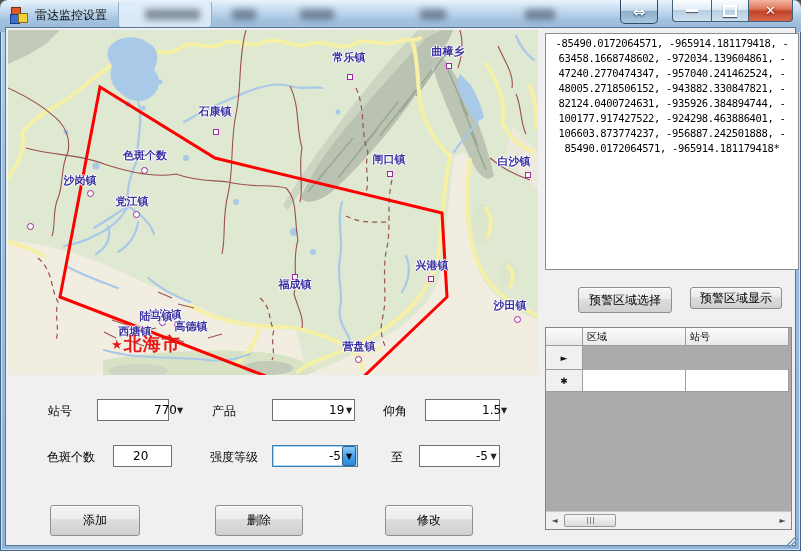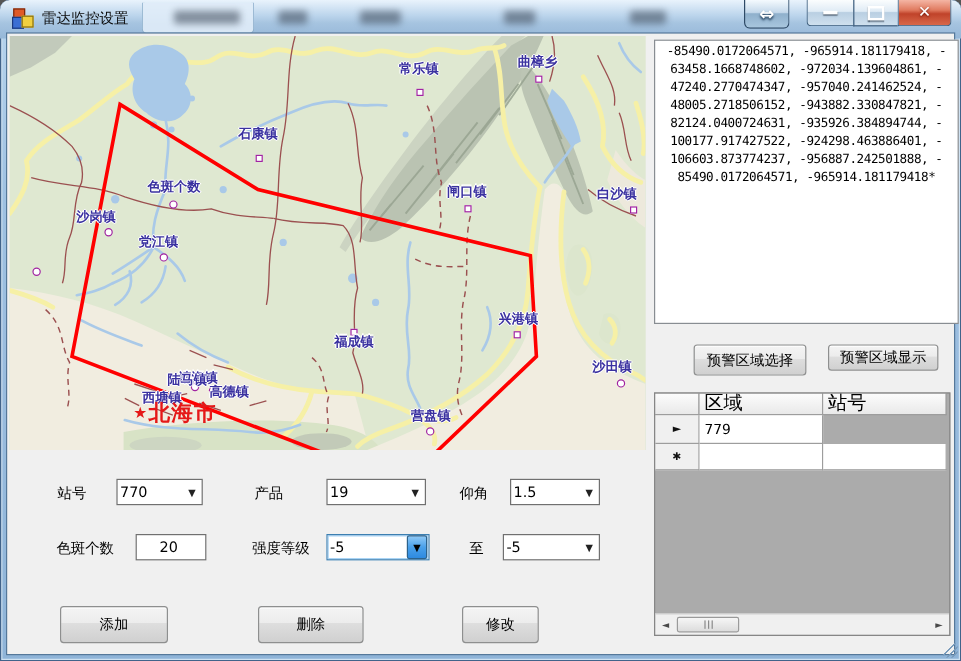--- a/index.html
+++ b/index.html
@@ -44,36 +44,36 @@
           font-family:"DejaVu Sans Mono","Liberation Mono",monospace;font-size:10.5px;letter-spacing:-0.35px;line-height:15px;color:#000;
           padding:2px 3px;white-space:pre-wrap;word-break:break-all;text-align:center;}
   
   .btn{position:absolute;box-sizing:border-box;border:1px solid #8e8f8f;border-radius:3px;color:#000;font-size:12px;
        background:linear-gradient(#f4f4f4,#ececec 45%,#dedede 46%,#d0d0d0);box-shadow:inset 0 1px 0 #fff;
        display:flex;align-items:center;justify-content:center;}
   .btn-warnsel{left:578px;top:287px;width:94px;height:26px;}
   .btn-warndisp{left:690px;top:287px;width:92px;height:22px;}
   .btn-add{left:50px;top:505px;width:90px;height:31px;}
   .btn-del{left:215px;top:505px;width:88px;height:31px;}
-  .btn-mod{left:385px;top:505px;width:64px;height:31px;}
+  .btn-mod{left:385px;top:505px;width:88px;height:31px;}
   
   .flabel{position:absolute;font-size:12px;color:#000;white-space:nowrap;}
   .combo{position:absolute;box-sizing:border-box;height:22px;background:#fff;border:1px solid #707070;font-size:12px;display:flex;align-items:center;}
-  .combo .val{flex:1;padding-left:2px;}
+  .combo .val{flex:1;padding-left:16px;margin-left:40px;}
   .combo .arrow{width:16px;height:100%;display:flex;align-items:center;justify-content:center;font-size:8px;color:#222;}
   .combo-focus{border:1px solid #3c7fb1;box-shadow:inset 0 0 0 1px #a9d4f5;}
   .combo-focus .arrow{background:linear-gradient(#8ec8f6,#49a0ea 50%,#2e8ae0);border:1px solid #2c628b;border-radius:2px;margin:1px;width:15px;height:18px;color:#000;}
   .tbox{position:absolute;box-sizing:border-box;height:22px;background:#fff;border:1px solid #707070;font-size:12px;padding-left:19px;
         font-family:"DejaVu Sans","Liberation Sans",sans-serif;outline:none;}
   
   .grid{position:absolute;left:545px;top:327px;width:247px;height:203px;box-sizing:border-box;border:1px solid #868686;background:#ababab;overflow:hidden;}
   .g-hrow{display:flex;height:18px;}
   .g-corner{width:37px;box-sizing:border-box;border-right:1px solid #9d9d9d;border-bottom:1px solid #9d9d9d;background:linear-gradient(#fcfcfc,#e9e9e9);}
   .g-hcell{width:103px;box-sizing:border-box;border-right:1px solid #9d9d9d;border-bottom:1px solid #9d9d9d;background:linear-gradient(#fcfcfc,#e9e9e9);
-           font-size:16px;display:flex;align-items:center;padding-left:4px;}
+           font-size:10px;display:flex;align-items:center;padding-left:4px;}
   .g-row{display:flex;}
   .g-rowhdr{width:37px;box-sizing:border-box;border-right:1px solid #9d9d9d;border-bottom:1px solid #9d9d9d;background:#f0f0f0;
             display:flex;align-items:center;justify-content:center;font-size:9px;color:#111;}
   .g-cell{width:103px;box-sizing:border-box;border-right:1px solid #9d9d9d;border-bottom:1px solid #9d9d9d;background:#fff;
           font-size:11.5px;display:flex;align-items:center;padding-left:4px;overflow:hidden;white-space:nowrap;}
   .g-cell.selected{background:#3c87e0;color:#fff;}
   .g-hscroll{position:absolute;left:0;bottom:0;width:100%;height:17px;background:#f0f0f0;border-top:1px solid #c8c8c8;display:flex;align-items:center;}
   .sb-arrow{width:17px;height:17px;display:flex;align-items:center;justify-content:center;font-size:8px;color:#4a4a4a;}
   .sb-thumb{margin-left:1px;width:52px;height:13px;box-sizing:border-box;border:1px solid #9a9a9a;border-radius:2px;
             background:linear-gradient(#f6f6f6,#dcdcdc);display:flex;align-items:center;justify-content:center;gap:2px;}
@@ -277,21 +277,20 @@
 
   <div class="grid">
     <div class="g-hrow">
       <div class="g-corner"></div>
       <div class="g-hcell">区域</div>
       <div class="g-hcell">站号</div>
     </div>
     <div id="grid-rows">
         <div class="g-row" style="height: 24px;">
           <div class="g-rowhdr">►</div>
-          <div class="g-cell">779</div>
         </div>
         <div class="g-row" style="height: 22px;">
           <div class="g-rowhdr">✱</div>
           <div class="g-cell"></div>
           <div class="g-cell"></div>
         </div>
       </div>
     <div class="g-hscroll">
       <div class="sb-arrow">◄</div>
       <div class="sb-thumb">

